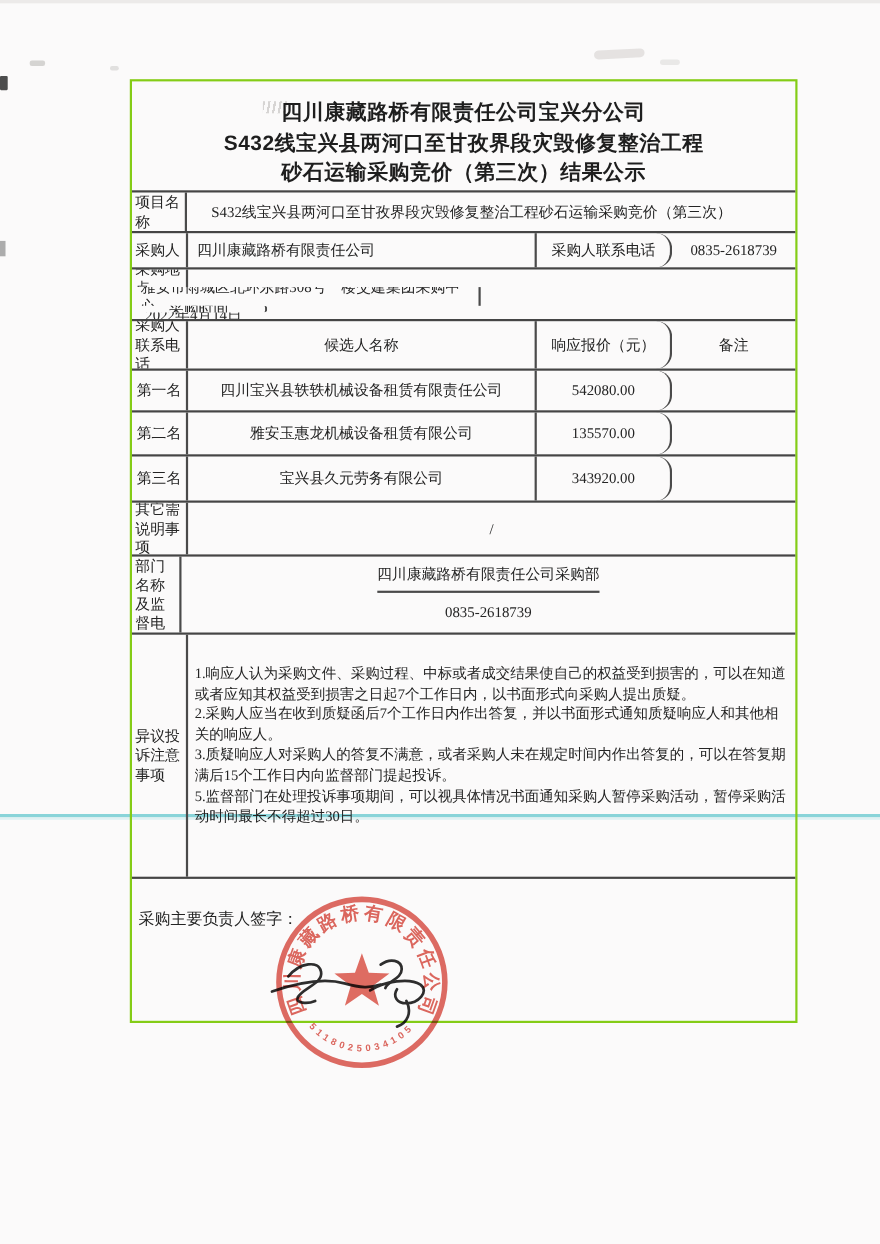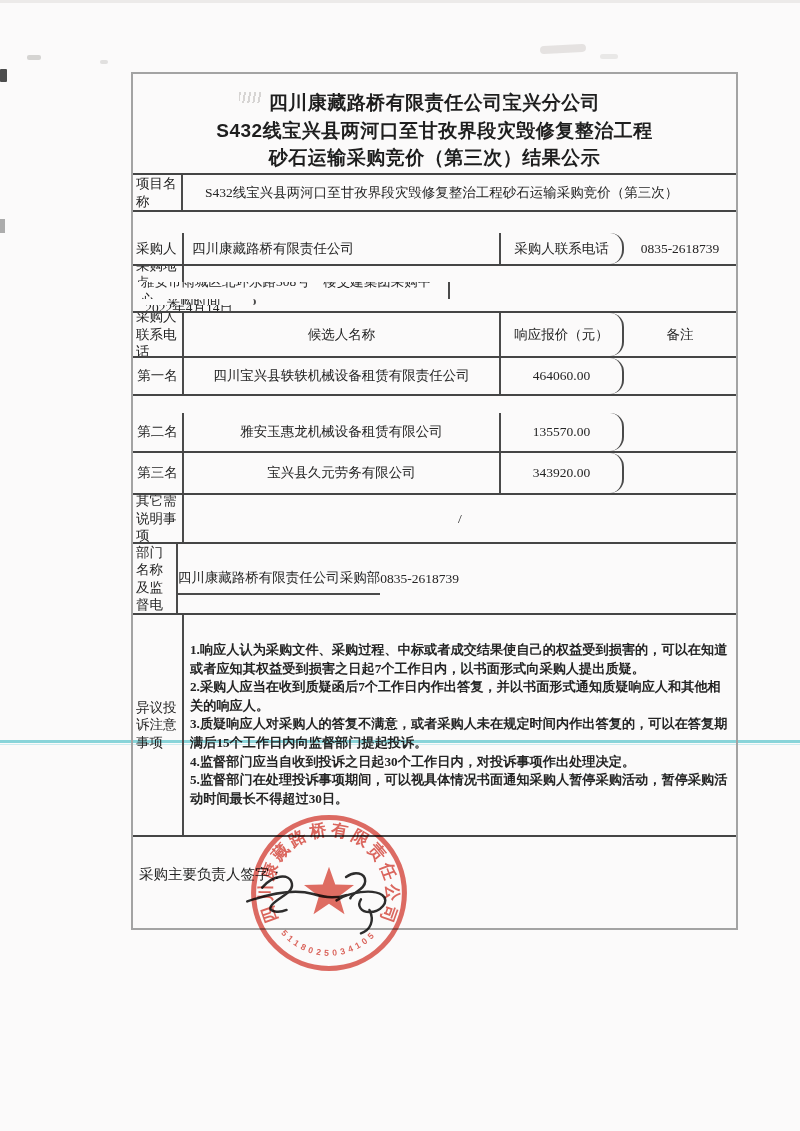--- a/index.html
+++ b/index.html
@@ -1,54 +1,54 @@
 <!DOCTYPE html>
 <html><head>
 <meta charset="utf-8">
 <style>
   html,body{margin:0;padding:0;background:#e9e9e9;}
   .page{position:relative;width:800px;height:1131px;background:#fbfafa;overflow:hidden;
         font-family:"Liberation Serif", serif;color:#242424;}
   .page::before{content:"";position:absolute;left:0;top:0;width:100%;height:3px;background:#eceae9;}
-  .doc-table{position:absolute;left:131px;top:72px;width:607px;height:858px;
-             border:2px solid #a3a3a3;box-sizing:border-box;display:flex;flex-direction:column;}
+  .doc-table{position:absolute;left:118px;top:72px;width:607px;height:858px;
+             border:2px solid #84cc16;box-sizing:border-box;display:flex;flex-direction:column;}
   .tr{display:flex;border-bottom:2px solid #454545;box-sizing:border-box;flex:none;}
   .tr.last{border-bottom:none;}
   .td{border-right:2px solid #4a4a4a;box-sizing:border-box;display:flex;align-items:center;
       font-size:13.5px;line-height:17.5px;overflow:hidden;}
   .td.end{border-right:none;}
   .c1{width:51px;padding:2px 3px;}
   .c2{width:317px;padding:2px 8px;}
   .c3{width:123px;justify-content:center;text-align:right;border-radius:14px;}
   .c4{width:112px;justify-content:center;text-align:center;}
   .span234{width:552px;padding:2px 10px;}
   .center{justify-content:center;text-align:center;}
   .rank{justify-content:center;text-align:center;}
   
   .r-title{height:101px;align-items:flex-start;}
   .r-project{height:37px;gap:12px;}
-  .r-purchaser{height:33px;margin-top:21px;}
+  .r-purchaser{height:33px;}
   .r-location{height:47px;flex-direction:column;}
   .r-publicity{height:53px;}
   .r-candhead{height:45px;}
   .r-cand1{height:38px;}
-  .r-cand2{height:40px;margin-top:17px;}
+  .r-cand2{height:40px;}
   .r-cand3{height:42px;}
   .r-other{height:49px;}
   .r-supervision{height:71px;}
   .r-objection{height:222px;}
   .r-sign{height:76px;}
   .title-cell{width:603px;display:block;text-align:center;padding-top:15px;
               font-family:"Liberation Sans", sans-serif;font-weight:700;font-size:19px;
               line-height:27.5px;letter-spacing:0.5px;color:#1e1e1e;}
-  .sup-col{display:flex;flex-direction:row;width:651px;}
+  .sup-col{display:flex;flex-direction:column;width:651px;}
   .sup-row1{height:33px;border-bottom:2px solid #4a4a4a;display:flex;align-items:center;
             justify-content:center;box-sizing:border-box;font-size:13.5px;}
   .sup-row2{height:36px;display:flex;align-items:center;justify-content:center;font-size:13.5px;}
-  .objection-cell{display:block;padding:26px 6px 0 6px;font-size:13.2px;line-height:18.6px;font-weight:bold;}
+  .objection-cell{display:block;padding:26px 6px 0 6px;font-size:13.2px;line-height:18.6px;}
   .objection-cell p{margin:0;}
   .sign-cell{width:603px;display:flex;align-items:center;padding-left:6px;font-size:14.5px;}
   
   .scanline{position:absolute;left:0;top:740px;width:800px;height:3px;background:#74ccd2;opacity:.85;}
   .scanline2{position:absolute;left:0;top:744px;width:800px;height:1px;background:#c2e9ec;opacity:.8;}
   .edge-mark1{position:absolute;left:0;top:69px;width:7px;height:13px;background:#4d4d4d;border-radius:1px;}
   .edge-mark2{position:absolute;left:0;top:219px;width:5px;height:14px;background:#8a8a8a;opacity:.7;}
   .smudge-a{position:absolute;left:27px;top:55px;width:14px;height:5px;background:#bdbab8;opacity:.6;border-radius:2px;}
   .smudge-b{position:absolute;left:100px;top:60px;width:8px;height:4px;background:#c8c5c3;opacity:.5;border-radius:2px;}
   .smudge-c{position:absolute;left:540px;top:45px;width:46px;height:8px;background:#c9c6c4;opacity:.45;border-radius:4px;transform:rotate(-3deg);}
@@ -106,21 +106,21 @@
     <div class="tr r-candhead">
       <div class="td c1">采购人联系电话</div>
       <div class="td c2 center">候选人名称</div>
       <div class="td c3">响应报价（元）</div>
       <div class="td end c4">备注</div>
     </div>
 
     <div class="tr r-cand1">
       <div class="td c1 rank">第一名</div>
       <div class="td c2 center">四川宝兴县轶轶机械设备租赁有限责任公司</div>
-      <div class="td c3">464060.00</div>
+      <div class="td c3">542080.00</div>
       <div class="td end c4"></div>
     </div>
 
     <div class="tr r-cand2">
       <div class="td c1 rank">第二名</div>
       <div class="td c2 center">雅安玉惠龙机械设备租赁有限公司</div>
       <div class="td c3">135570.00</div>
       <div class="td end c4"></div>
     </div>
 
@@ -143,21 +143,20 @@
         <div class="sup-row2">0835-2618739</div>
       </div>
     </div>
 
     <div class="tr r-objection">
       <div class="td c1">异议投诉注意事项</div>
       <div class="td end span234 objection-cell">
         <p>1.响应人认为采购文件、采购过程、中标或者成交结果使自己的权益受到损害的，可以在知道或者应知其权益受到损害之日起7个工作日内，以书面形式向采购人提出质疑。</p>
         <p>2.采购人应当在收到质疑函后7个工作日内作出答复，并以书面形式通知质疑响应人和其他相关的响应人。</p>
         <p>3.质疑响应人对采购人的答复不满意，或者采购人未在规定时间内作出答复的，可以在答复期满后15个工作日内向监督部门提起投诉。</p>
-        <p>4.监督部门应当自收到投诉之日起30个工作日内，对投诉事项作出处理决定。</p>
         <p>5.监督部门在处理投诉事项期间，可以视具体情况书面通知采购人暂停采购活动，暂停采购活动时间最长不得超过30日。</p>
       </div>
     </div>
 
     <div class="tr r-sign last">
       <div class="td end sign-cell">采购主要负责人签字：</div>
     </div>
   </div>
 
   <svg class="stamp" viewBox="0 0 164 164">

